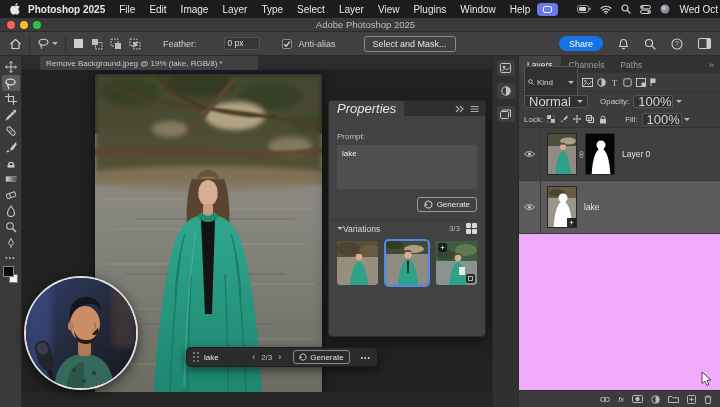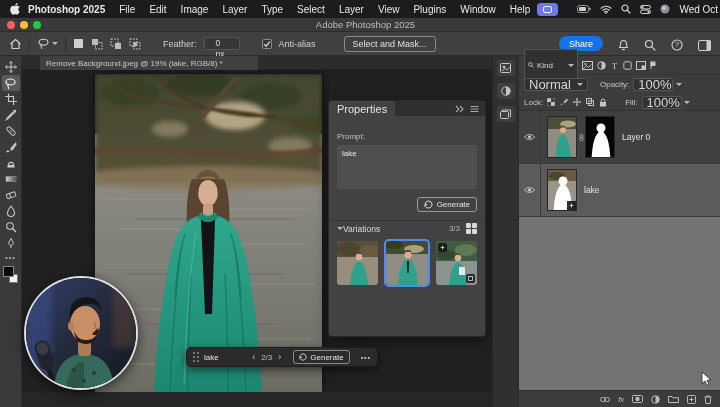--- a/index.html
+++ b/index.html
@@ -29,28 +29,28 @@
   .lights { display:flex; gap:5px; padding-left:7px; }
   .light { width:8px; height:8px; border-radius:50%; }
   .title-text { position:absolute; left:11px; right:0; text-align:center; font-size:9.5px; color:#bdbdbd; }
 
   
   .optionsbar { left:0; top:32px; width:720px; height:24px; background:#404041;
     border-bottom:1px solid #2a2a2a; display:flex; align-items:center; padding:0 9px; gap:7px;
     font-size:9px; color:#cfcfcf; }
   .vsep { width:1px; height:16px; background:#2f2f2f; }
   .feather-box { width:36px; height:13px; background:#363637; border:1px solid #555;
-    border-radius:2px; font-size:8.5px; color:#dcdcdc; padding:0 11px; line-height:11px; }
+    border-radius:2px; font-size:8.5px; color:#dcdcdc; padding:0 3px; line-height:11px;margin-left:20px; }
   .checkbox { width:10px; height:10px; background:#353536; border:1px solid #8a8a8a; border-radius:2px;
     display:flex; align-items:center; justify-content:center; }
   .btn-outline { height:16px; border:1px solid #8a8a8a; border-radius:3px; padding:0 8px;
     display:flex; align-items:center; font-size:9px; color:#e2e2e2; background:transparent; white-space:nowrap;}
   .share-pill { height:15px; padding:0 10px; border-radius:8px; background:#1473e6; color:#fff;
     font-size:9px; display:flex; align-items:center; }
-  .ob-right { margin-left:auto; display:flex; align-items:flex-end; gap:15px; }
+  .ob-right { margin-left:auto; display:flex; align-items:center; gap:15px; }
 
   
   .toolbar { left:0; top:56px; width:22px; height:351px; background:#3a3a3b;
     border-right:1px solid #2b2b2b; display:flex; flex-direction:column; align-items:center; padding-top:3px; }
   .tool { width:18px; height:16px; display:flex; align-items:center; justify-content:center; border-radius:2px; }
   .tool.active { background:#5a5a5b; }
   .tool-more { font-size:7px; color:#b5b5b5; letter-spacing:1px; height:12px; }
   .swatches { position:relative; width:18px; height:18px; margin-top:3px; }
   .sw-bg { position:absolute; left:7px; top:8px; width:9px; height:9px; background:#f2f2f2; border:1px solid #777; }
   .sw-fg { position:absolute; left:1px; top:0; width:11px; height:11px; background:#0a0a0a; border:1px solid #888; }
@@ -62,21 +62,21 @@
   .canvas { left:22px; top:70px; width:470px; height:322px; background:#212122; overflow:hidden; }
   .photo { position:absolute; left:73px; top:4px; width:227px; height:318px; box-shadow:0 0 10px rgba(0,0,0,.6); }
   .statusbar { left:22px; top:392px; width:470px; height:15px; background:#3f3f40; border-top:1px solid #2a2a2a;
     display:flex; align-items:center; gap:12px; padding:0 10px; font-size:8px; color:#b8b8b8; }
   .status-arrow { width:0; height:0; border-left:3px solid #9a9a9a; border-top:3px solid transparent; border-bottom:3px solid transparent; }
 
   
   .props { left:328px; top:100px; width:158px; height:237px; background:#424243;
     border:1px solid #2a2a2a; border-radius:4px; box-shadow:0 4px 14px rgba(0,0,0,.5); overflow:hidden; }
   .props-head { height:15px; background:#2f2f30; display:flex; align-items:center; }
-  .props-tab { height:15px; background:#424243; padding:0 8px; font-size:11px; color:#e4e4e4; display:flex; align-items:center; }
+  .props-tab { height:15px; background:#424243; padding:0 8px; font-size:13px; color:#e4e4e4; display:flex; align-items:center;font-style:italic; }
   .props-head-icons { margin-left:auto; display:flex; gap:6px; padding-right:6px; color:#aaa; font-size:8px; }
   .props-body { padding:7px 8px; }
   .genlayer-row { display:flex; align-items:center; gap:6px; font-size:8.5px; color:#e0e0e0; }
   .genlayer-chip { width:13px; height:13px; background:#2b2b2c; border:1px solid #555; border-radius:2px;
     display:flex; align-items:center; justify-content:center; }
   .prompt-label { margin-top:9px; font-size:8px; color:#c2c2c2; }
   .prompt-area { margin-top:4px; height:44px; background:#4f4f50; border-radius:3px; padding:4px 5px;
     font-size:8px; color:#ececec; }
   .gen-row { margin-top:8px; display:flex; justify-content:flex-end; }
   .gen-btn { height:15px; border:1px solid #9a9a9a; border-radius:3px; padding:0 6px; display:flex;
@@ -119,21 +119,21 @@
   .lp-row { display:flex; align-items:center; padding:0 5px; gap:4px; font-size:8px; color:#c9c9c9; }
   .filter-row { height:19px; border-bottom:1px solid #333; }
   .kind-box { width:54px; height:13px; background:#313132; border:1px solid #555; border-radius:2px;
     display:flex; align-items:center; gap:3px; padding:15px 3px; font-size:8px; color:#d6d6d6; }
   .blend-row { height:19px; }
   .sel-box { height:13px; background:#313132; border:1px solid #555; border-radius:2px;
     display:flex; align-items:center; padding:0 4px; gap:4px; font-size:13px; color:#d6d6d6; }
   .caret { width:0; height:0; border-top:3px solid #b9b9b9; border-left:3px solid transparent; border-right:3px solid transparent; }
   .lock-row { height:17px; border-bottom:1px solid #333; }
   .lock-ics { display:flex; gap:5px; align-items:center; }
-  .layer-list { flex:1; background:#737373; overflow:hidden; }
+  .layer-list { flex:1; background:#f0abfc; overflow:hidden; }
   .layer-row { height:53px; display:flex; align-items:center; border-bottom:1px solid #3a3a3a; }
   .layer-row.plain { background:#404041; }
   .layer-row.selected { background:#5b5b5c; }
   .eye-cell { width:22px; height:53px; display:flex; align-items:center; justify-content:center;
     border-right:1px solid #3a3a3a; }
   .lthumb { width:30px; height:42px; border:1px solid #272727; margin-left:6px; position:relative; overflow:hidden; background:#888; }
   .mask-thumb { background:#050505; }
   .link-gap { width:8px; display:flex; justify-content:center; color:#bbb; font-size:6px; }
   .lname { margin-left:7px; font-size:8.5px; color:#e3e3e3; }
   .lbadge { position:absolute; right:0; bottom:0; width:9px; height:9px; background:rgba(20,20,22,.9);
@@ -609,20 +609,26 @@
     </span>
     <span class="dock-ic">
       <svg width="11" height="10" viewBox="0 0 11 10">
           <rect x="0.5" y="2.5" width="8" height="7" rx="1" stroke="#c4c4c4" fill="none"></rect>
           <path d="M2.5 2.5 V1 H10.5 V8" stroke="#c4c4c4" fill="none"></path>
         </svg>
     </span>
   </div>
 
   <div class="abs layers">
+    <div class="lp-tabs">
+      <span class="lp-tab active">Layers</span>
+      <span class="lp-tab">Channels</span>
+      <span class="lp-tab">Paths</span>
+      <span class="collapse">»</span>
+    </div>
     <div class="lp-row filter-row">
       <span class="kind-box">
         <svg width="6" height="6" viewBox="0 0 6 6">
             <circle cx="2.4" cy="2.4" r="1.8" stroke="#c4c4c4" stroke-width="0.9" fill="none"></circle>
             <line x1="3.8" y1="3.8" x2="5.5" y2="5.5" stroke="#c4c4c4" stroke-width="0.9"></line>
           </svg>
         <span>Kind</span>
         <span class="caret" style="margin-left:auto"></span>
       </span>
       <span>

